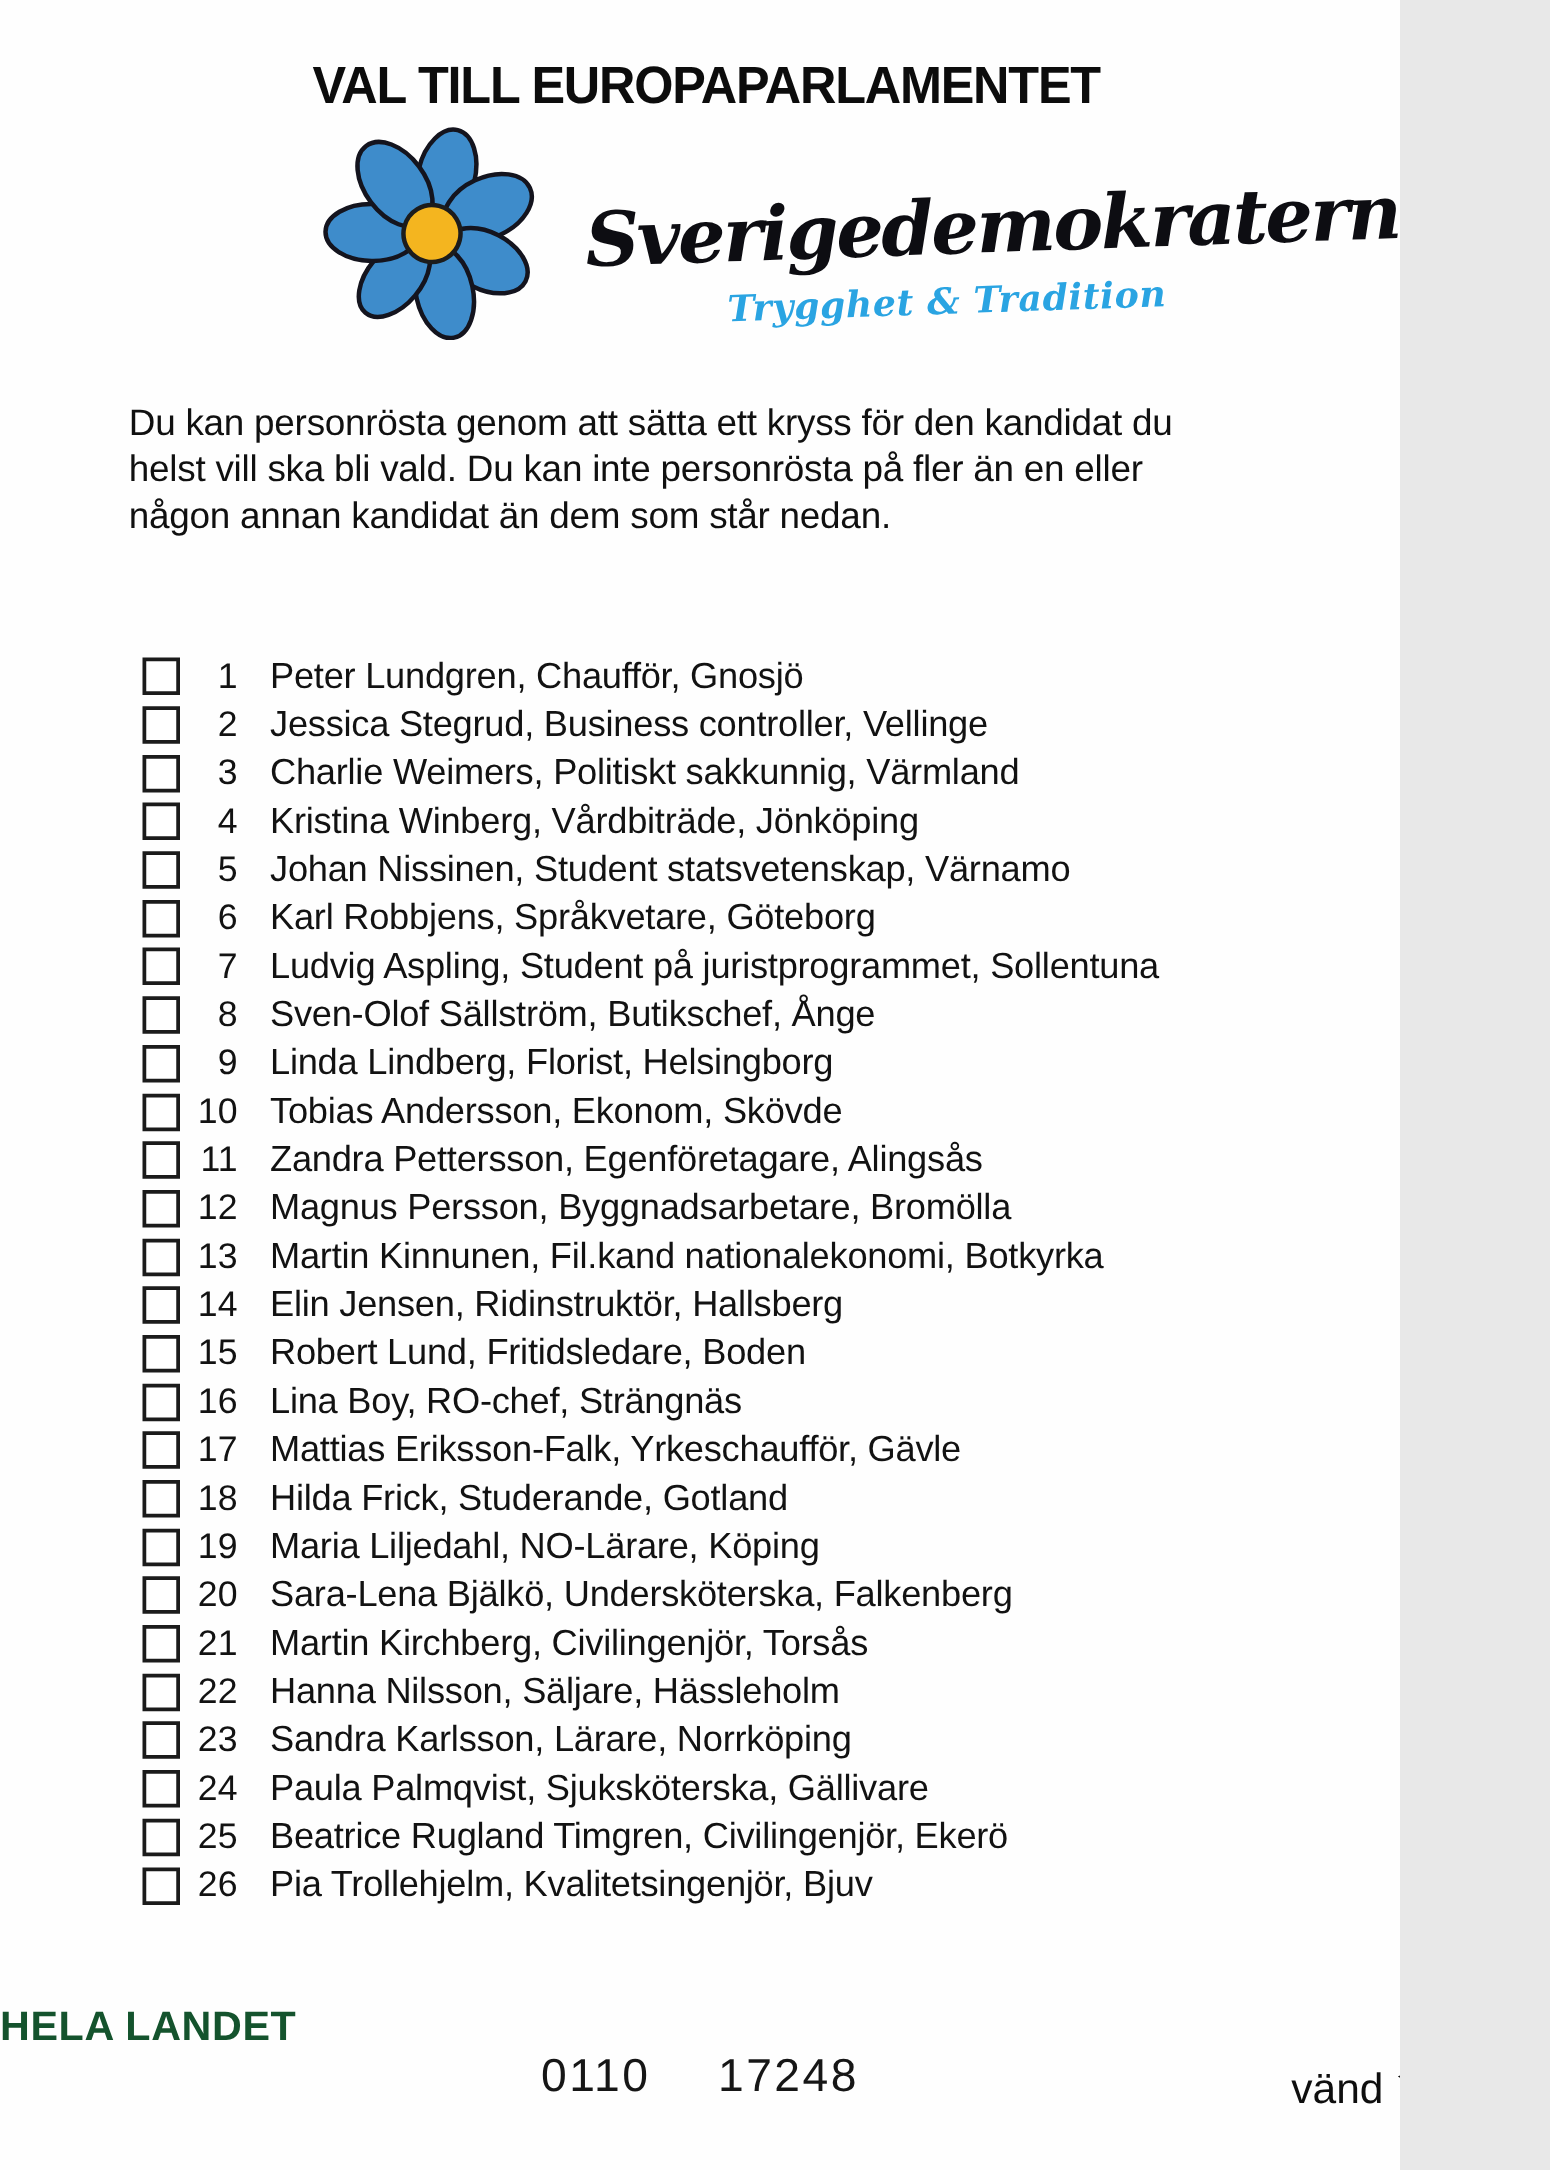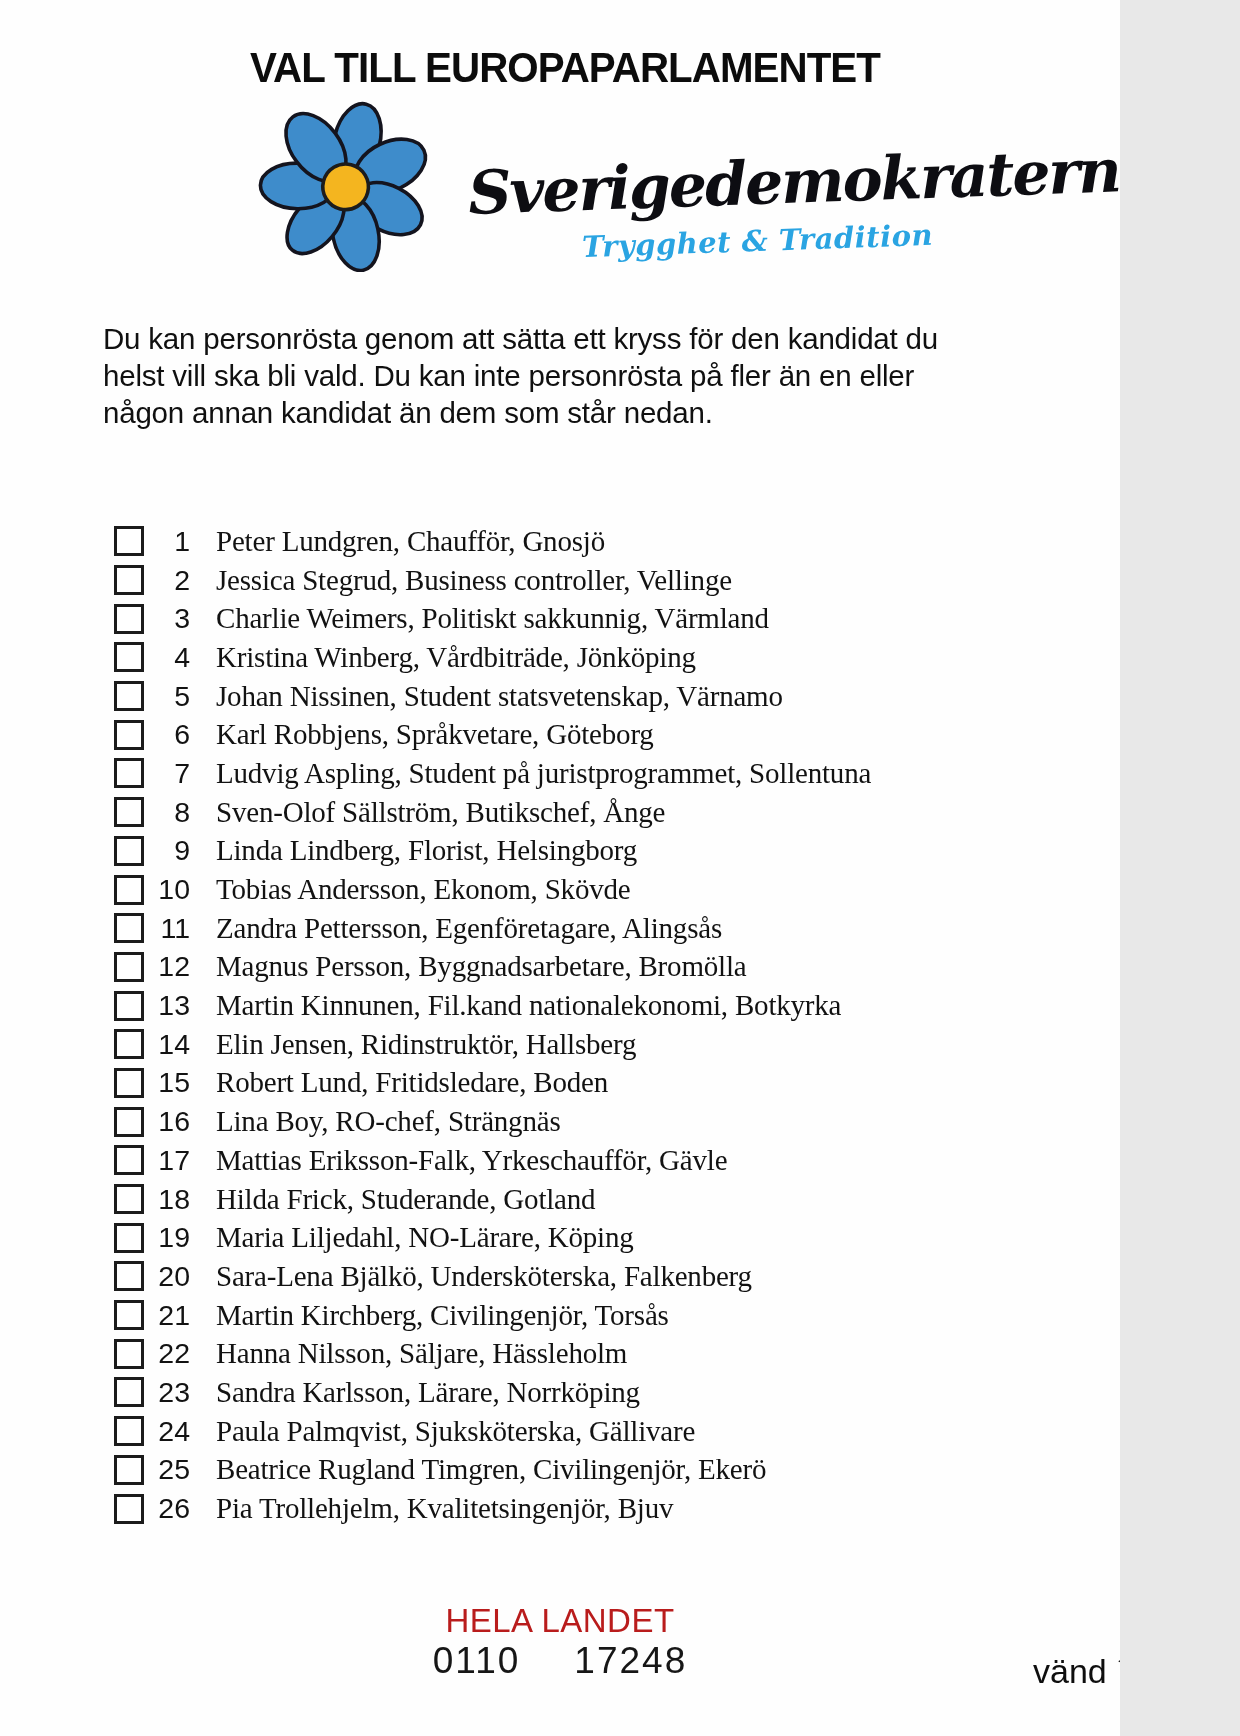--- a/index.html
+++ b/index.html
@@ -61,28 +61,27 @@
   .num{
     width:46px;text-align:right;
     font-size:28.5px;color:#121212;
     flex:0 0 auto;
   }
   .ctext{
     margin-left:26px;
     font-size:29px;color:#121212;
     white-space:nowrap;
     letter-spacing:-0.2px;
-    font-family:Liberation Serif, serif;
   }
   
   .region{
     position:absolute;top:1602px;left:0;width:1120px;
-    text-align:center;
-    font-size:33px;font-weight:normal;letter-spacing:0.5px;
-    color:#b91c1c;
+    text-align:left;
+    font-size:33px;font-weight:bold;letter-spacing:0.5px;
+    color:#14532d;
   }
   .codes{
     position:absolute;top:1640px;left:0;width:1120px;
     text-align:center;
     font-size:37px;font-weight:400;letter-spacing:2px;
     color:#161616;
   }
   .codes .code-left{margin-right:54px;}
   .turn{
     position:absolute;top:1650px;left:993px;

